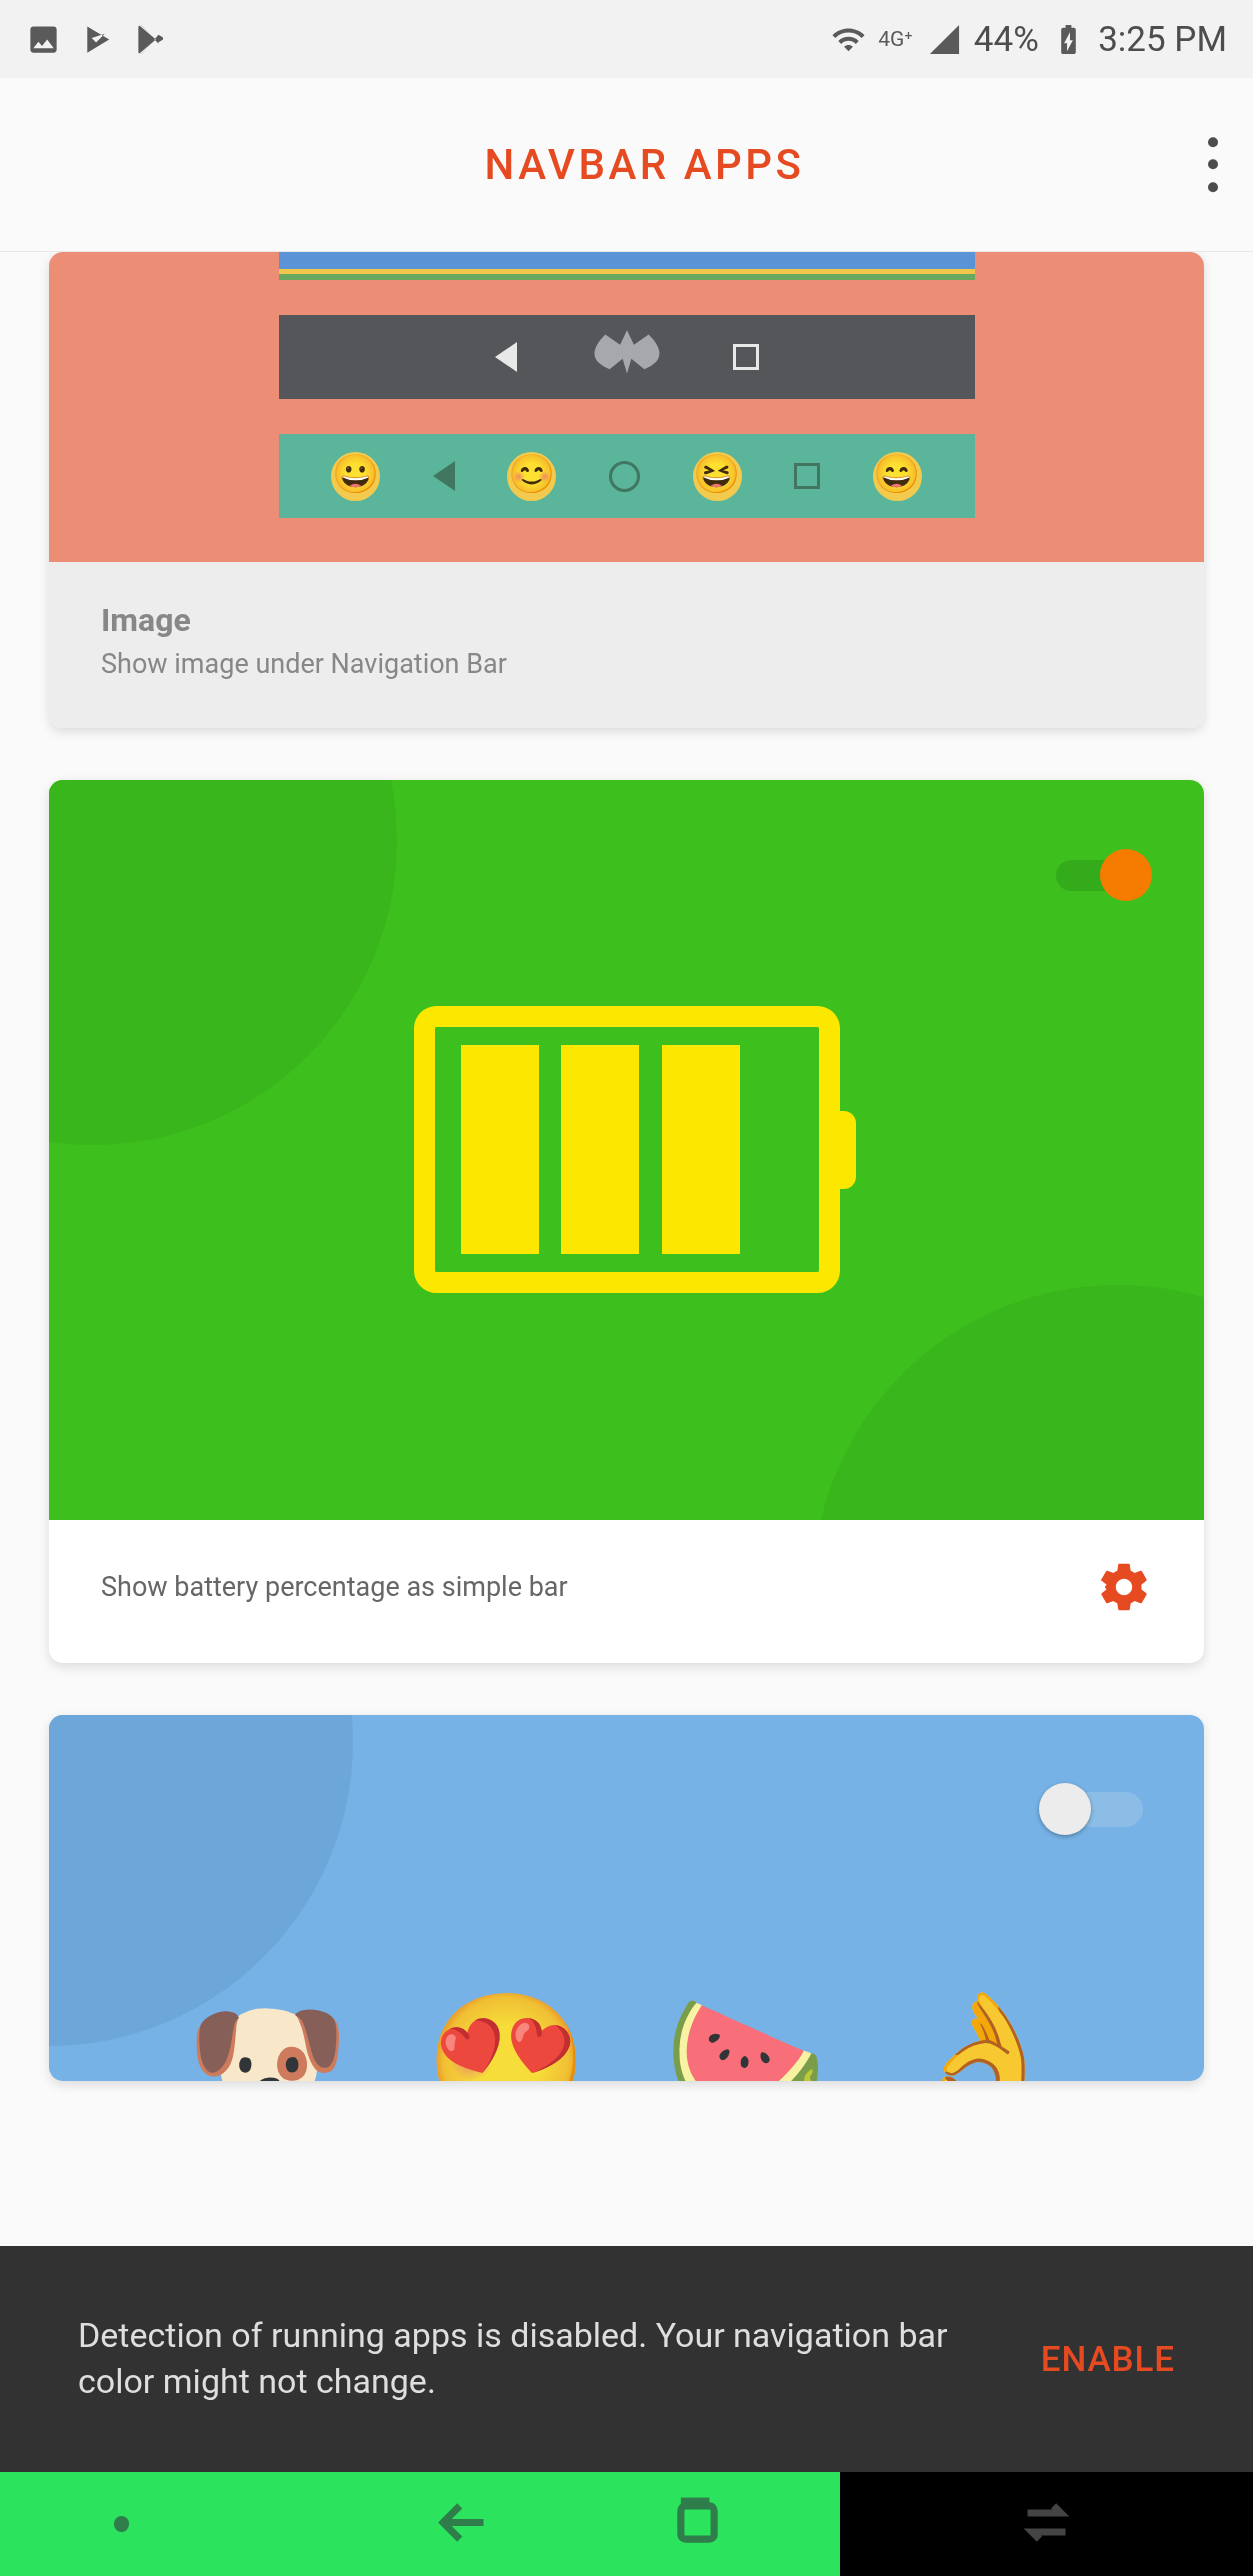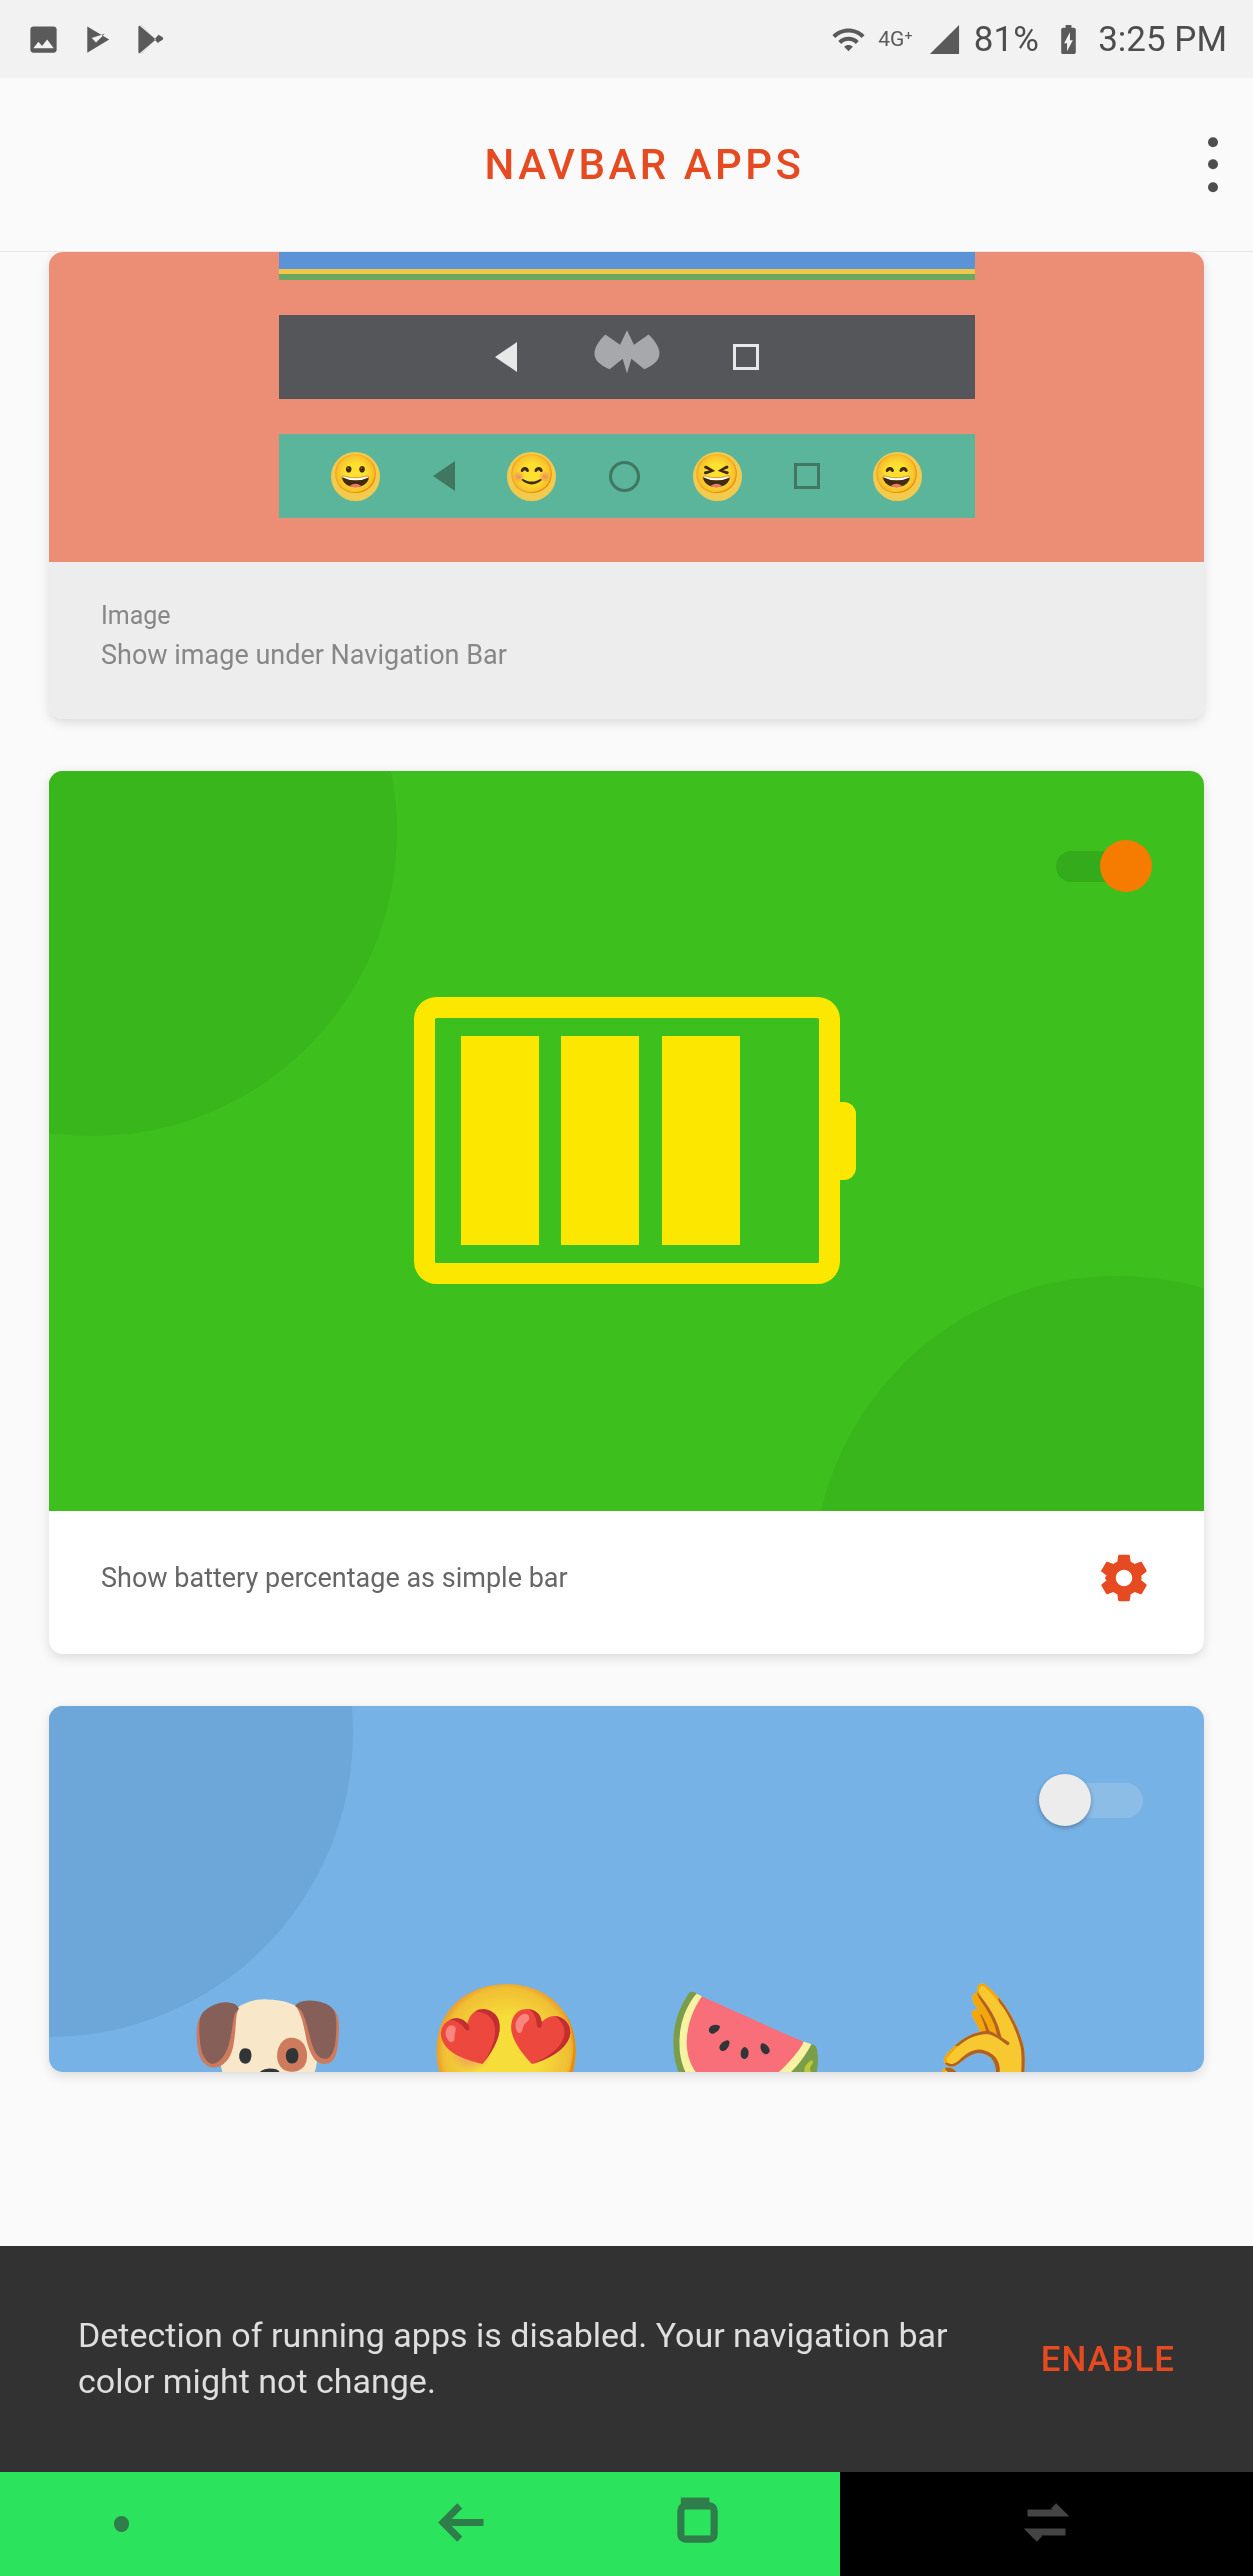--- a/index.html
+++ b/index.html
@@ -123,21 +123,21 @@
     .emoji-face.e2::after { content: "😊"; position: absolute; font-size: 38px; left: 50%; top: 50%; transform: translate(-50%, -55%); }
     .emoji-face.e3::after { content: "😆"; position: absolute; font-size: 38px; left: 50%; top: 50%; transform: translate(-50%, -55%); }
     .emoji-face.e4::after { content: "😄"; position: absolute; font-size: 38px; left: 50%; top: 50%; transform: translate(-50%, -55%); }
 
     .card-body {
       padding: 39px 52px 48px;
       display: flex;
       align-items: center;
     }
     .card-text { flex: 1; }
-    .card-title { font-size: 25px; font-weight: 400; color: #333; margin-bottom: 8.7px; }
+    .card-title { font-size: 32px; font-weight: 700; color: #333; margin-bottom: 8.7px; }
     .card-sub { font-size: 27px; color: #666; }
     .card1 .card-body { background: #EDEDED; }
     .card1 .card-title, .card1 .card-sub { color: #878787; }
 
     
     .card2-hero {
       height: 740px;
       background: #3DBF1D;
       position: relative;
       display: flex;
@@ -339,21 +339,21 @@
       </svg>
   </div>
   <div class="status-right">
     <svg class="status-icon" viewBox="0 0 24 24">
         <path d="M1 9l2 2c4.97-4.97 13.03-4.97 18 0l2-2C16.93 2.93 7.08 2.93 1 9zm8 8l3 3 3-3c-1.65-1.66-4.34-1.66-6 0zm-4-4l2 2c2.76-2.76 7.24-2.76 10 0l2-2C15.14 9.14 8.87 9.14 5 13z"></path>
       </svg>
     <span class="sig-text">4G⁺</span>
     <svg class="status-icon" viewBox="0 0 24 24">
         <path d="M2 22h20V2L2 22z"></path>
       </svg>
-    <span>81%</span>
+    <span>44%</span>
     <svg class="status-icon" viewBox="0 0 24 24">
         <path d="M15.67 4H14V2h-4v2H8.33C7.6 4 7 4.6 7 5.33v15.33C7 21.4 7.6 22 8.33 22h7.33c.74 0 1.34-.6 1.34-1.33V5.33C17 4.6 16.4 4 15.67 4zM11 20v-5.5H9L13 7v5.5h2L11 20z"></path>
       </svg>
     <span>3:25 PM</span>
   </div>
 </div>
 
 <div class="app-bar">
   <span class="app-title">NAVBAR APPS</span>
   <div class="more-btn">

